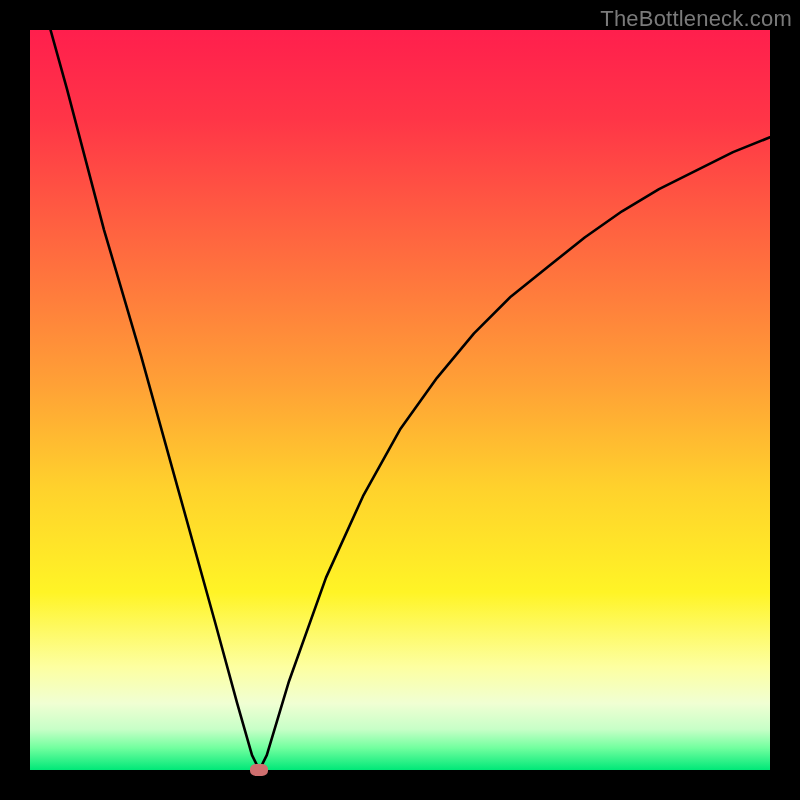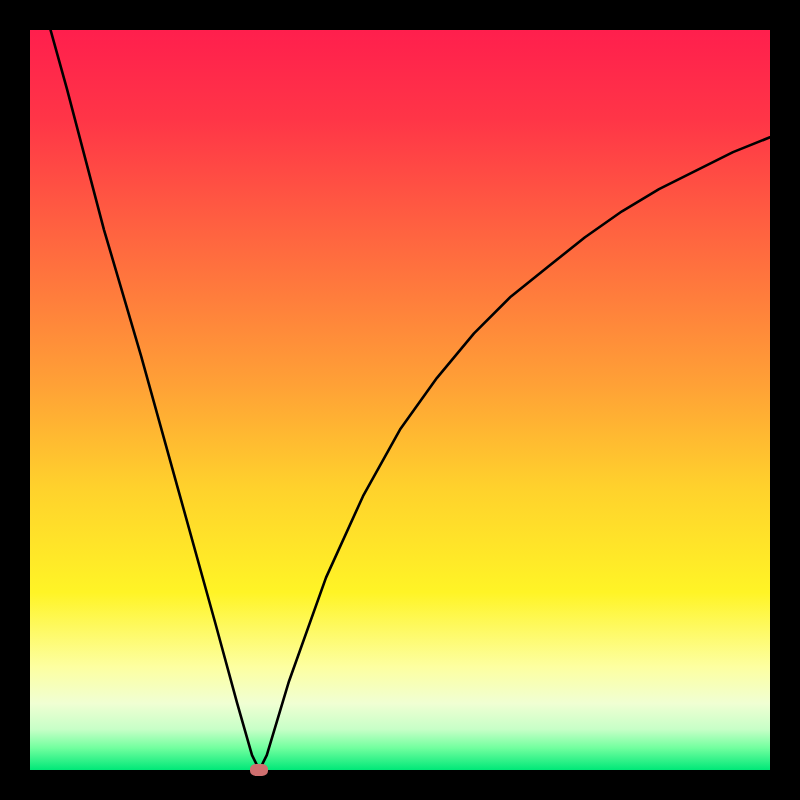--- a/index.html
+++ b/index.html
@@ -48,20 +48,21 @@
     height: 12px;
     border-radius: 6px / 5px;
     background: #cf6f6f;
     transform: translate(-50%, -50%);
   }
 </style>
 </head>
 <body>
 
 <div class="stage">
+  <div class="watermark">TheBottleneck.com</div>
 
   <div class="plot-area">
     <svg class="gradient" viewBox="0 0 100 100" preserveAspectRatio="none">
       <defs>
         <linearGradient id="bg" x1="0" y1="0" x2="0" y2="1">
             <stop offset="0%" stop-color="#ff1f4d"></stop>
             <stop offset="12%" stop-color="#ff3547"></stop>
             <stop offset="30%" stop-color="#ff6b3f"></stop>
             <stop offset="48%" stop-color="#ffa136"></stop>
             <stop offset="62%" stop-color="#ffd22c"></stop>

